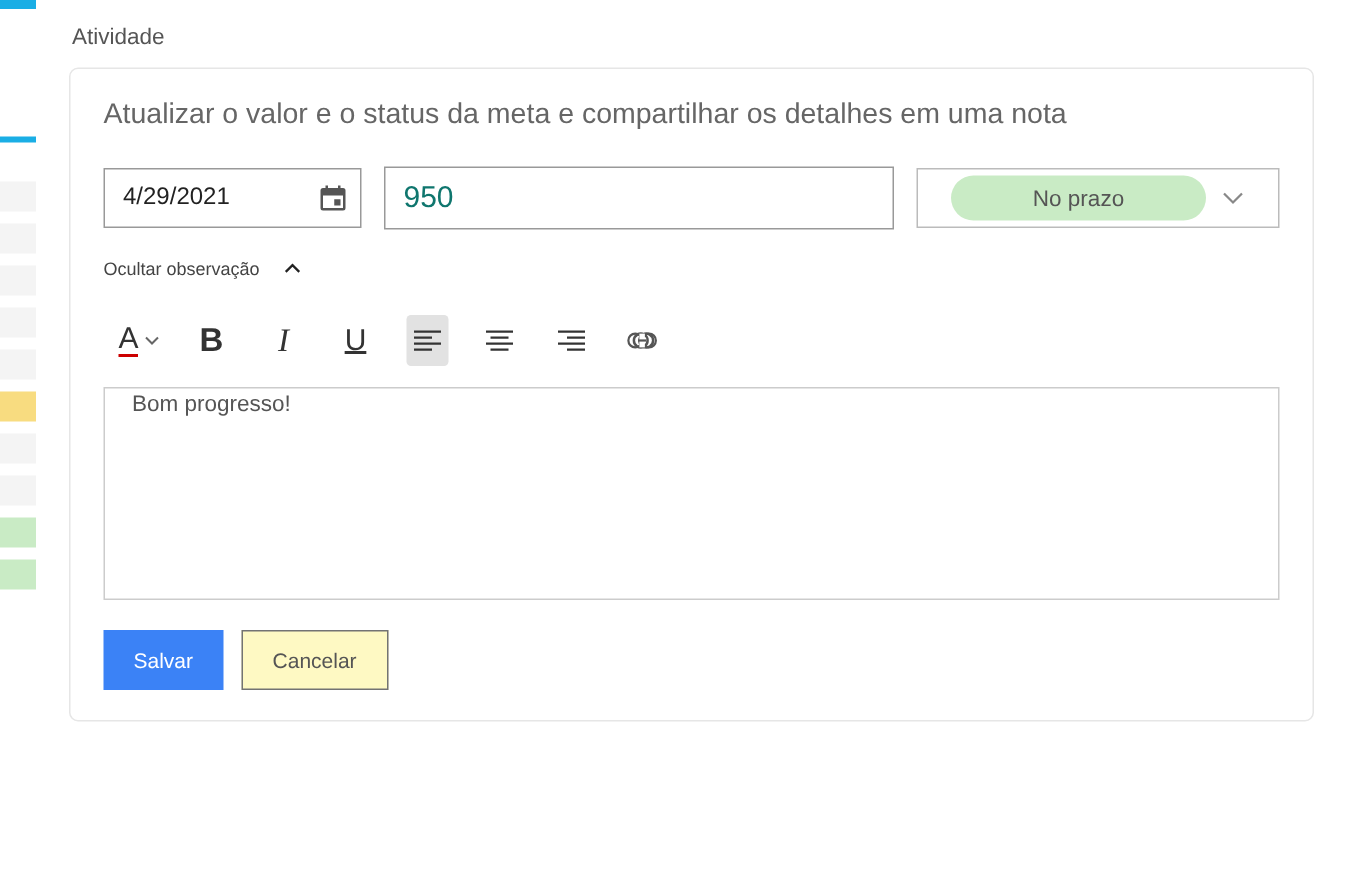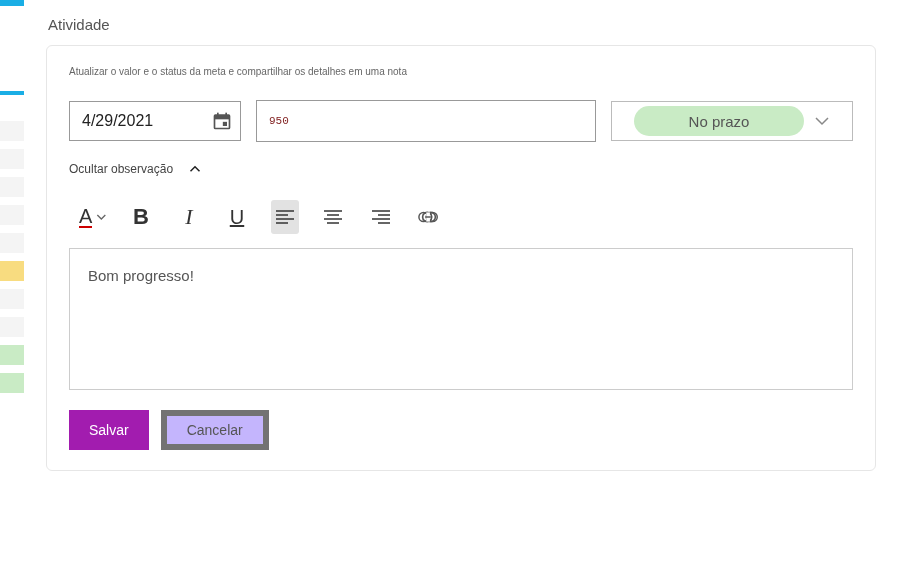--- a/index.html
+++ b/index.html
@@ -34,21 +34,21 @@
       border-radius: 6px;
       padding: 20px 22px 20px 22px;
     }
     .card-title {
       color: #666;
       font-size: 15px;
       margin-bottom: 8px;
     }
     .card-sub {
       color: #666;
-      font-size: 10px;
+      font-size: 19px;
       margin-bottom: 24px;
     }
     .row {
       display: flex;
       gap: 16px;
       margin-bottom: 18px;
     }
     .field {
       border: 1px solid #999;
       height: 40px;
@@ -61,23 +61,23 @@
       width: 172px;
       padding: 0 8px 0 12px;
       justify-content: space-between;
     }
     .cal-icon { width: 20px; height: 20px; fill: #555; }
     .value-field {
       flex: 1;
       padding: 0 12px;
       border: none;
       outline: 1px solid #999;
-      font-family: Liberation Mono, monospace;
-      font-size: 11px;
-      color: #7f1d1d;
+      font-family: Liberation Sans, sans-serif;
+      font-size: 20px;
+      color: #0f766e;
     }
     .status-field {
       width: 242px;
       padding: 0 22px;
       gap: 10px;
       border-color: #bbb;
       color: #666;
     }
     .status-pill {
       flex: 1;
@@ -123,40 +123,40 @@
     .tb-font .mini-chev { width:12px; height:12px; }
     .tb-bold { font-weight: 800; font-size: 22px; }
     .tb-italic { font-style: italic; font-family: Georgia, serif; font-size: 22px; }
     .tb-under { text-decoration: underline; font-size: 20px; }
     .tb-active { background: #e2e2e2; }
     .align-ico { width: 18px; height: 16px; }
     .link-ico { width: 22px; height: 14px; }
     .note-area {
       border: 1px solid #ccc;
       min-height: 142px;
-      padding: 18px 18px;
+      padding: 2px 18px;
       font-size: 15px;
       color: #555;
       margin-bottom: 20px;
       outline: none;
     }
     .btn-row { display: flex; gap: 12px; }
     .btn {
       height: 40px;
       padding: 0 20px;
       font-size: 14px;
       display: flex;
       align-items: center;
       justify-content: center;
       cursor: pointer;
       border: none;
       font-family: inherit;
     }
-    .btn-primary { background: #a21caf; color: #fff; }
-    .btn-secondary { background: #c4b5fd; border: 6px solid #737373; color: #555; }
+    .btn-primary { background: #3b82f6; color: #fff; }
+    .btn-secondary { background: #fef9c3; border: 1px solid #737373; color: #555; }
   </style>
 </head>
 <body>
 
 <div class="sidebar">
   <div class="sb-seg" style="height:6px;background:#1aaee5"></div>
   <div class="sb-seg" style="height:85px"></div>
   <div class="sb-seg" style="height:4px;background:#1aaee5"></div>
   <div class="sb-seg" style="height:26px"></div>
   <div class="sb-seg" style="height:20px;background:#f4f4f4"></div>

